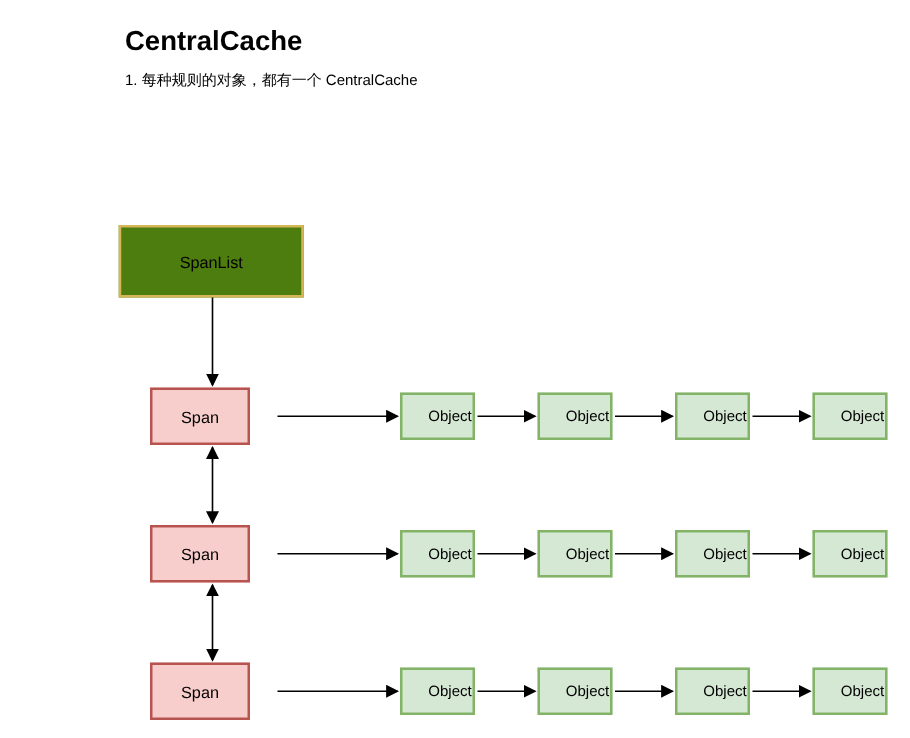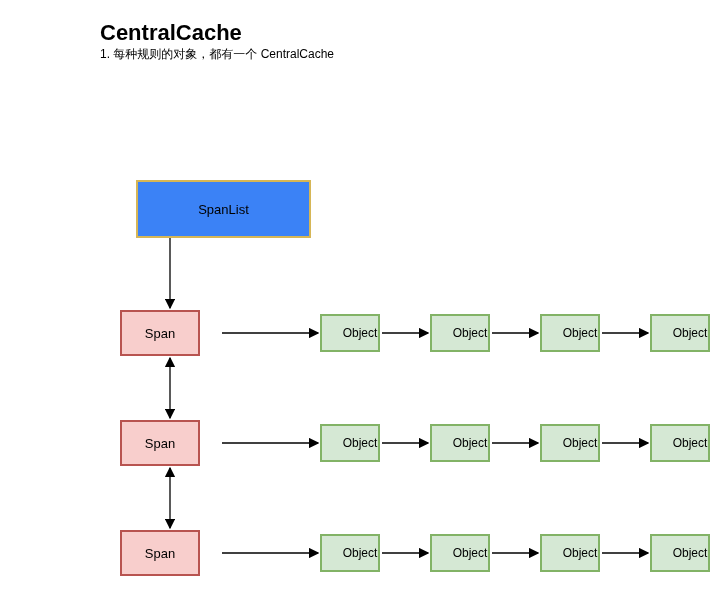--- a/index.html
+++ b/index.html
@@ -11,41 +11,41 @@
       position: relative;
     }
     .title-block {
       position: absolute;
       left: 100px;
       top: 20px;
     }
     .title {
       font-size: 22px;
       font-weight: bold;
+      margin-bottom: 10px;
     }
     .subtitle {
       font-size: 12px;
       line-height: 1.4;
     }
     .box {
       position: absolute;
       display: flex;
       align-items: center;
       justify-content: center;
       font-size: 13px;
       text-align: center;
     }
     .spanlist-box {
       left: 95px;
       top: 180px;
-      width: 175px;
+      width: 148px;
       height: 58px;
-      background: #3b82f6;
+      background: #4d7c0f;
       border: 2px solid #d6b656;
-      margin-left: 41px;
     }
     .span-box {
       width: 80px;
       height: 46px;
       background: #f8cecc;
       border: 2px solid #b85450;
     }
     .span1 { left: 120px; top: 310px; }
     .span2 { left: 120px; top: 420px; }
     .span3 { left: 120px; top: 530px; }

